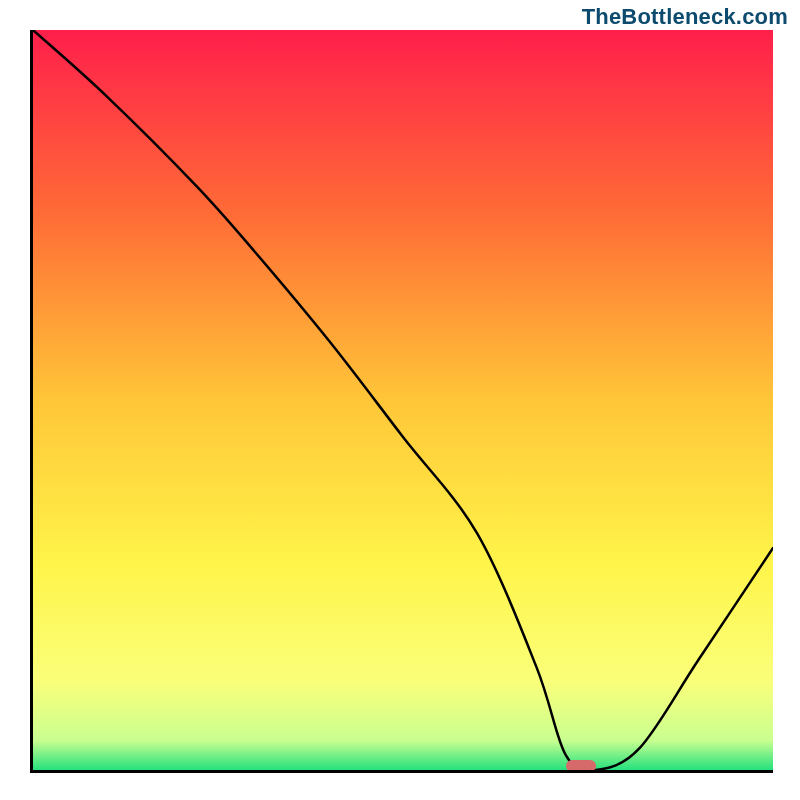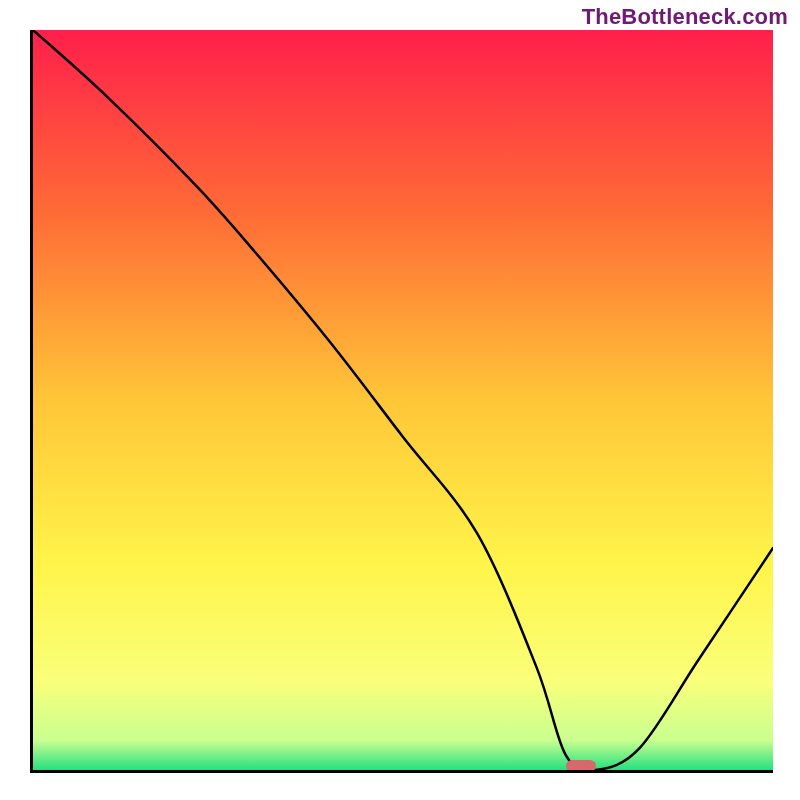--- a/index.html
+++ b/index.html
@@ -9,21 +9,21 @@
     height: 800px;
     background: #ffffff;
     font-family: Arial, Helvetica, sans-serif;
   }
   .watermark {
     position: absolute;
     top: 4px;
     right: 12px;
     font-size: 22px;
     font-weight: bold;
-    color: #701a75;
+    color: #0c4a6e;
     z-index: 20;
     letter-spacing: 0.2px;
   }
   .plot-area {
     position: absolute;
     left: 30px;
     top: 30px;
     width: 740px;
     height: 740px;
     border-left: 3px solid #000;

